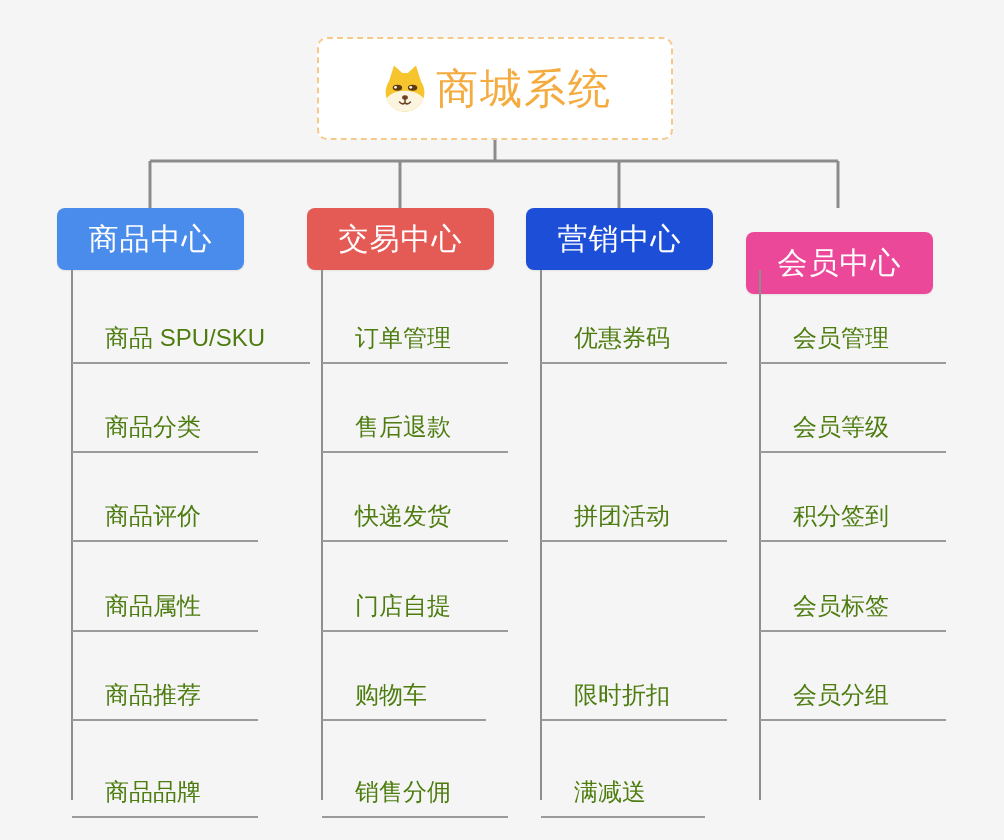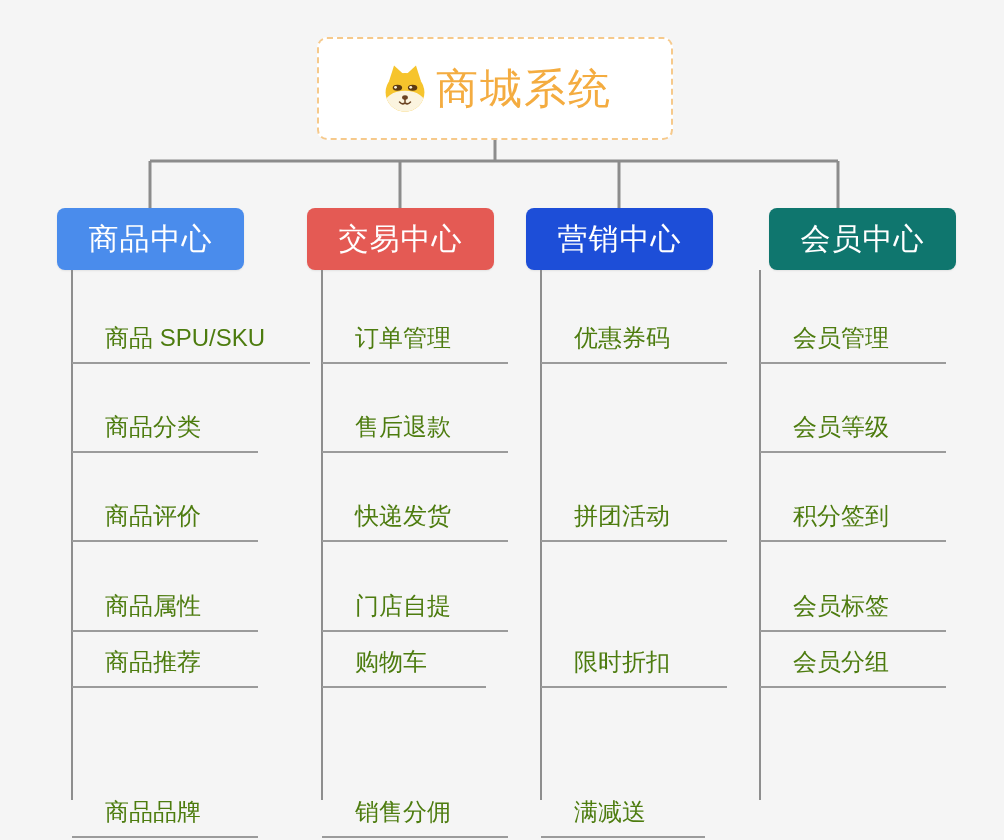--- a/index.html
+++ b/index.html
@@ -40,21 +40,21 @@
     position:absolute;top:208px;width:187px;height:62px;
     border-radius:8px;
     display:flex;align-items:center;justify-content:center;
     color:#ffffff;font-size:30px;letter-spacing:1px;
     white-space:nowrap;
     box-shadow:0 1px 2px rgba(0,0,0,0.08);
   }
   .b0{left:57px;background:#4a8cec;}
   .b1{left:307px;background:#e45a54;}
   .b2{left:526px;background:#1d4ed8;}
-  .b3{left:769px;background:#0f766e;}
+  .b3{left:746px;background:#ec4899;margin-top:24px;}
   
   .trunk{
     position:absolute;top:270px;height:530px;width:2px;
     background:#8e8e8e;
   }
   .t0{left:71px;}
   .t1{left:321px;}
   .t2{left:540px;}
   .t3{left:759px;}
   
@@ -69,22 +69,22 @@
     white-space:nowrap;
   }
   .c0{left:72px;}
   .c1{left:322px;}
   .c2{left:541px;}
   .c3{left:760px;}
   .r0{top:298px;}
   .r1{top:387px;}
   .r2{top:476px;}
   .r3{top:566px;}
-  .r4{top:622px;}
-  .r5{top:772px;}
+  .r4{top:655px;}
+  .r5{top:752px;}
   .w205{width:205px;}
   .w131{width:131px;}
 </style>
 </head>
 <body>
 
 <div class="canvas">
 
   <svg class="connectors" width="1004" height="840" viewBox="0 0 1004 840">
     <g stroke="#8c8c8c" stroke-width="3" fill="none">

